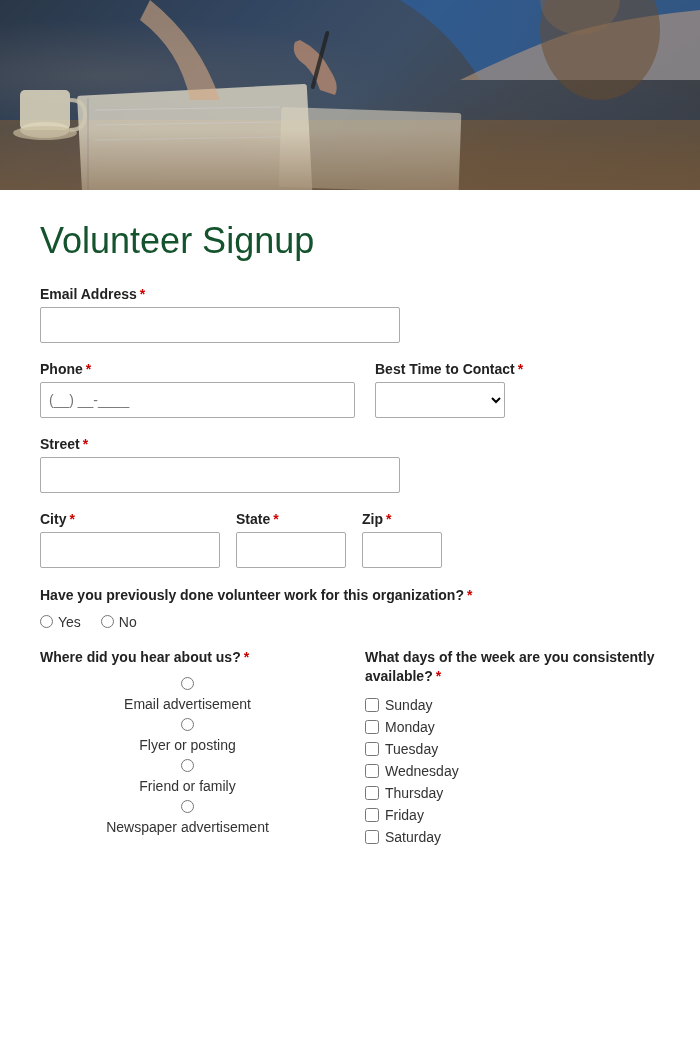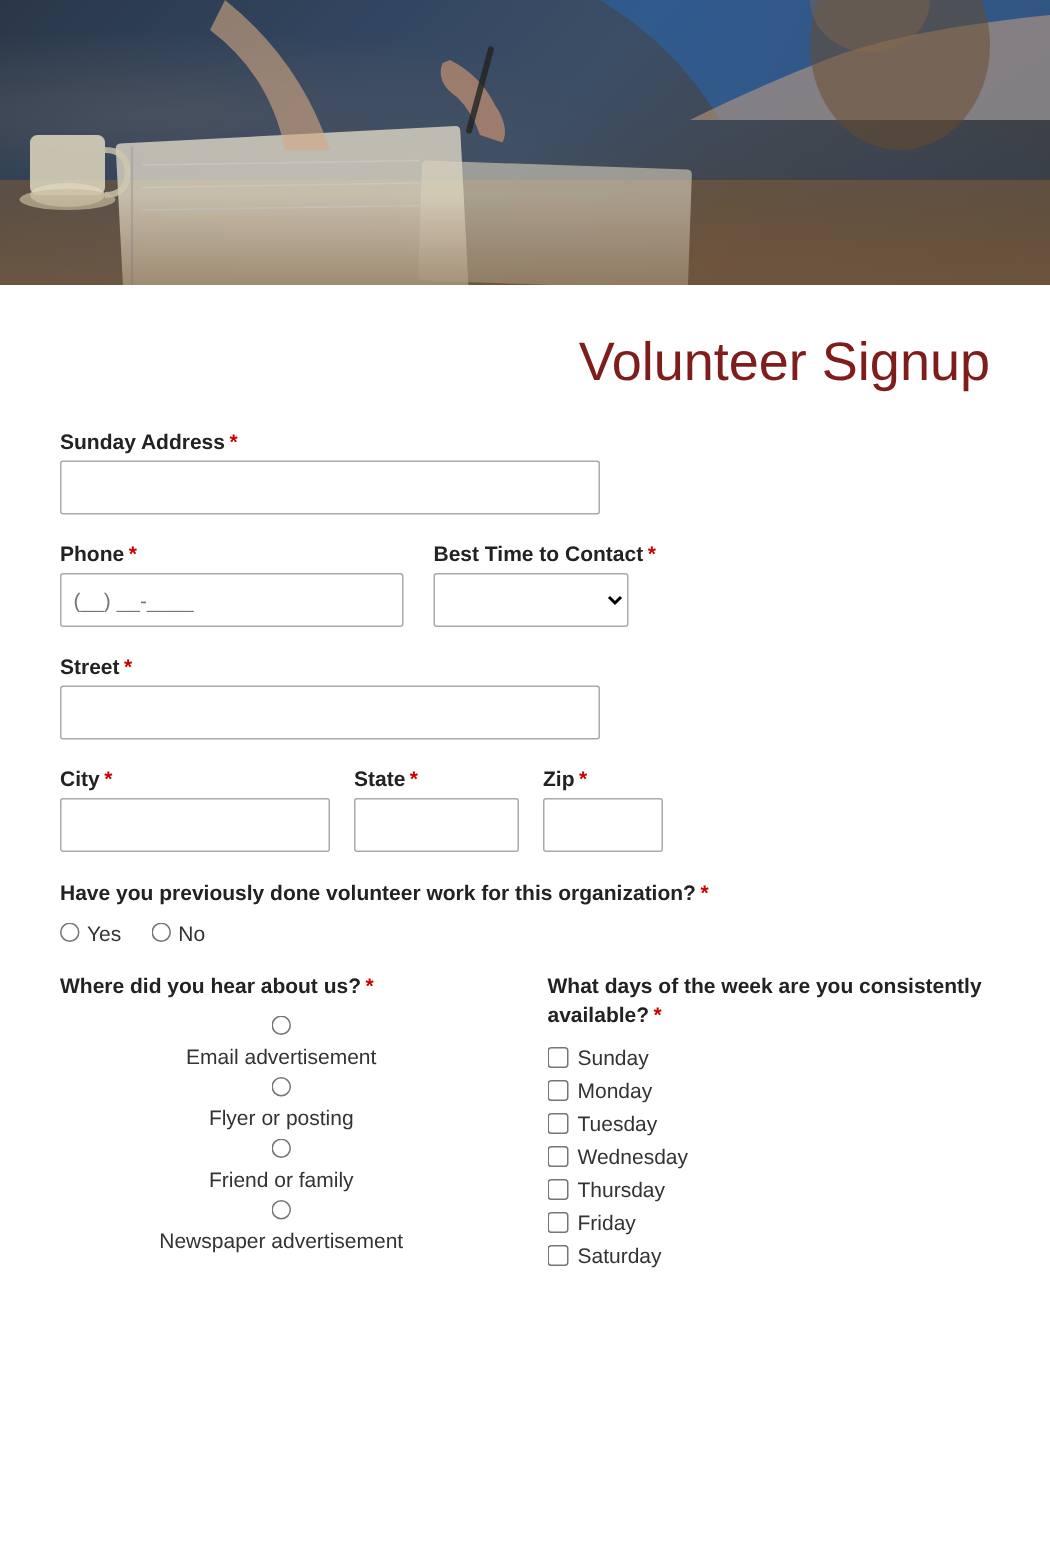--- a/index.html
+++ b/index.html
@@ -38,23 +38,23 @@
       height: 60px;
       background: linear-gradient(to top, rgba(120,90,60,0.5), transparent);
     }
 
     .form-container {
       padding: 20px 40px 30px 40px;
       background: #fff;
     }
 
     .page-title {
-      text-align: right;
+      text-align: left;
       font-size: 36px;
-      color: #7f1d1d;
+      color: #14532d;
       font-weight: normal;
       margin-bottom: 24px;
       padding-top: 10px;
     }
 
     .field-group {
       margin-bottom: 18px;
     }
 
     .field-label {
@@ -254,31 +254,31 @@
   </svg>
 </div>
 
 <div class="form-container">
 
   <h1 class="page-title">Volunteer Signup</h1>
 
 
   <div class="field-group">
     <label class="field-label">
-      <span>Sunday Address</span><span class="required-star">*</span>
+      <span>Email Address</span><span class="required-star">*</span>
     </label>
     <input type="email" class="text-input full-width-input" style="">
   </div>
 
   <div class="two-col-row">
     <div class="col-phone">
       <label class="field-label">
         <span>Phone</span><span class="required-star">*</span>
       </label>
-      <input type="text" class="text-input" placeholder="(__) __-____" style="width: 229px;">
+      <input type="text" class="text-input" placeholder="(__) __-____" style="width: 315px;">
     </div>
     <div class="col-contact">
       <label class="field-label">
         <span>Best Time to Contact</span><span class="required-star">*</span>
       </label>
       <select style="width:130px; height:36px; border:1px solid #aaa; border-radius:2px; padding:4px 8px; font-size:14px; background:#fff; cursor:pointer;">
         <option value=""></option>
         <option value="morning">Morning</option>
         <option value="afternoon">Afternoon</option>
         <option value="evening">Evening</option>

